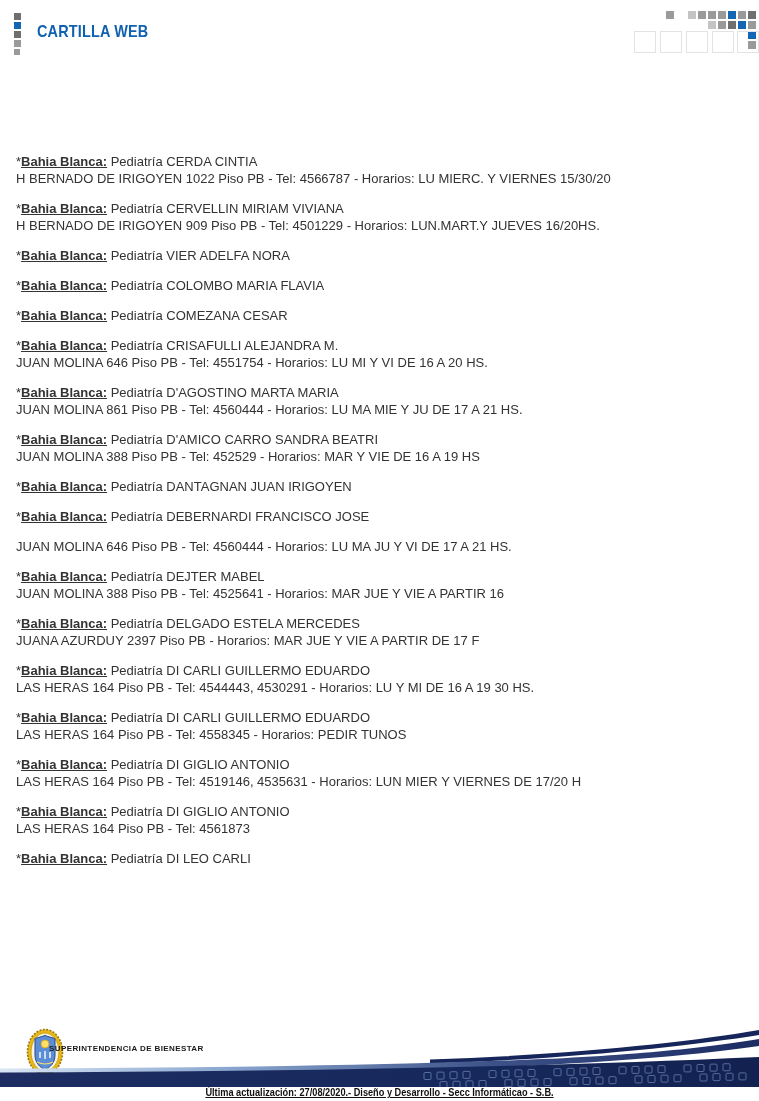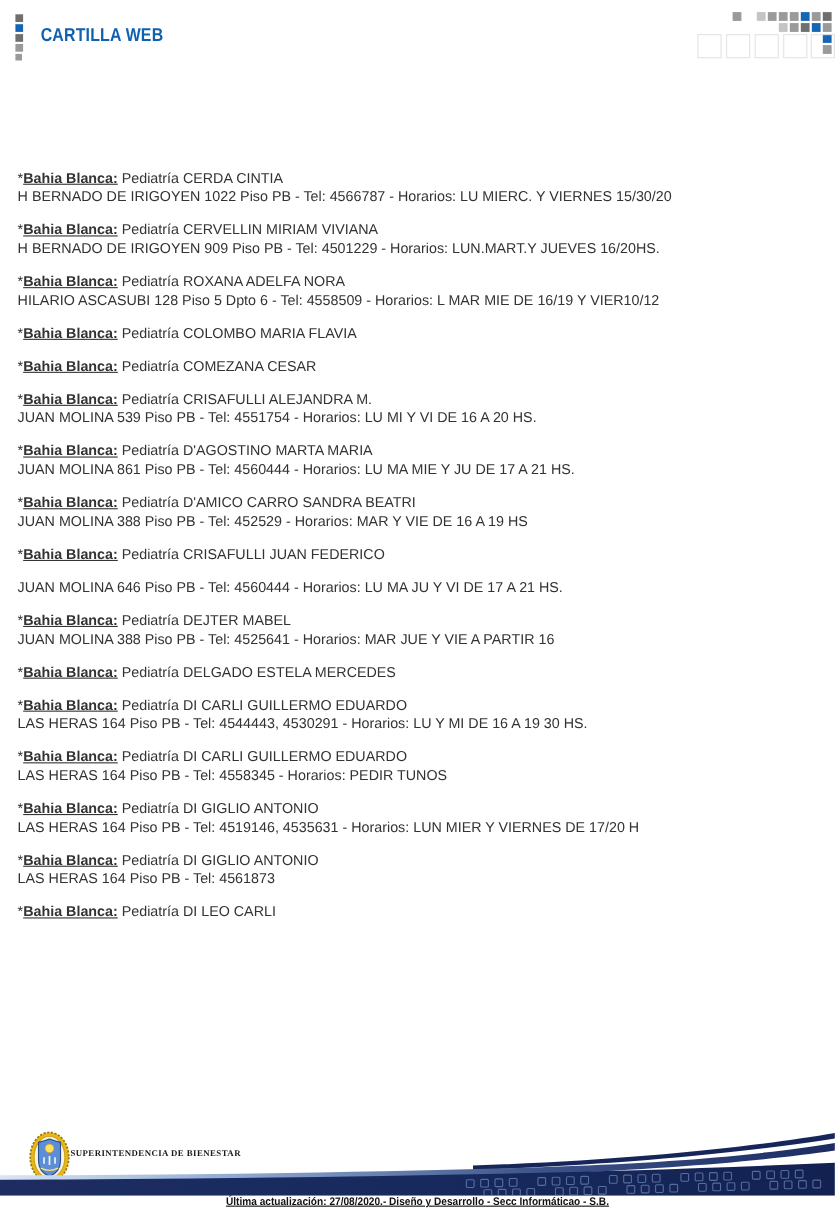--- a/index.html
+++ b/index.html
@@ -21,22 +21,22 @@
   #list{
     position:absolute;left:16px;top:141px;width:730px;
     font-size:13px;line-height:17px;color:#333;margin-top:12px;
   }
   .entry{margin-bottom:13px;}
   .entry .city{font-weight:bold;text-decoration:underline;}
   .entry .t,.entry .d{white-space:nowrap;}
   
   #emblem{position:absolute;left:26px;top:1028px;}
   .org-name{
-    position:absolute;left:64px;top:1044px;
-    font-family:Liberation Serif, serif;
+    position:absolute;left:49px;top:1044px;
+    font-family:Liberation Sans, sans-serif;
     font-weight:bold;font-size:8px;letter-spacing:0.4px;color:#1a1a1a;
     white-space:nowrap;
   }
   #swoosh{position:absolute;left:0;top:1026px;}
   .update-note{
     position:absolute;left:0;top:1087px;width:759px;text-align:center;
     font-size:10px;font-weight:bold;text-decoration:underline;color:#111;
     transform:scaleX(.92);transform-origin:50% 50%;white-space:nowrap;
   }
 </style>
@@ -77,55 +77,56 @@
   <div id="list">
       <div class="entry">
         <div class="t"><span>*</span><span class="city">Bahia Blanca:</span><span> Pediatría CERDA CINTIA</span></div>
         <div class="d">H BERNADO DE IRIGOYEN 1022 Piso PB - Tel: 4566787 - Horarios: LU MIERC. Y VIERNES 15/30/20</div>
       </div>
       <div class="entry">
         <div class="t"><span>*</span><span class="city">Bahia Blanca:</span><span> Pediatría CERVELLIN MIRIAM VIVIANA</span></div>
         <div class="d">H BERNADO DE IRIGOYEN 909 Piso PB - Tel: 4501229 - Horarios: LUN.MART.Y JUEVES 16/20HS.</div>
       </div>
       <div class="entry">
-        <div class="t"><span>*</span><span class="city">Bahia Blanca:</span><span> Pediatría ROXANA ADELFA NORA</span></div>
-        <div class="d">HILARIO ASCASUBI 128 Piso 5 Dpto 6 - Tel: 4558509 - Horarios: L MAR MIE DE 16/19 Y VIER10/12</div>
+        <div class="t"><span>*</span><span class="city">Bahia Blanca:</span><span> Pediatría VIER ADELFA NORA</span></div>
       </div>
       <div class="entry">
         <div class="t"><span>*</span><span class="city">Bahia Blanca:</span><span> Pediatría COLOMBO MARIA FLAVIA</span></div>
       </div>
       <div class="entry">
         <div class="t"><span>*</span><span class="city">Bahia Blanca:</span><span> Pediatría COMEZANA CESAR</span></div>
       </div>
       <div class="entry">
         <div class="t"><span>*</span><span class="city">Bahia Blanca:</span><span> Pediatría CRISAFULLI ALEJANDRA M.</span></div>
-        <div class="d">JUAN MOLINA 539 Piso PB - Tel: 4551754 - Horarios: LU MI Y VI DE 16 A 20 HS.</div>
+        <div class="d">JUAN MOLINA 646 Piso PB - Tel: 4551754 - Horarios: LU MI Y VI DE 16 A 20 HS.</div>
       </div>
       <div class="entry">
         <div class="t"><span>*</span><span class="city">Bahia Blanca:</span><span> Pediatría D'AGOSTINO MARTA MARIA</span></div>
         <div class="d">JUAN MOLINA 861 Piso PB - Tel: 4560444 - Horarios: LU MA MIE Y JU DE 17 A 21 HS.</div>
       </div>
       <div class="entry">
         <div class="t"><span>*</span><span class="city">Bahia Blanca:</span><span> Pediatría D'AMICO CARRO SANDRA BEATRI</span></div>
         <div class="d">JUAN MOLINA 388 Piso PB - Tel: 452529 - Horarios: MAR Y VIE DE 16 A 19 HS</div>
       </div>
       <div class="entry">
-        <div class="t"><span>*</span><span class="city">Bahia Blanca:</span><span> Pediatría CRISAFULLI JUAN FEDERICO</span></div>
-      </div>
-      <div class="entry">
+        <div class="t"><span>*</span><span class="city">Bahia Blanca:</span><span> Pediatría DANTAGNAN JUAN IRIGOYEN</span></div>
+      </div>
+      <div class="entry">
+        <div class="t"><span>*</span><span class="city">Bahia Blanca:</span><span> Pediatría DEBERNARDI FRANCISCO JOSE</span></div>
       </div>
       <div class="entry">
         <div class="d">JUAN MOLINA 646 Piso PB - Tel: 4560444 - Horarios: LU MA JU Y VI DE 17 A 21 HS.</div>
       </div>
       <div class="entry">
         <div class="t"><span>*</span><span class="city">Bahia Blanca:</span><span> Pediatría DEJTER MABEL</span></div>
         <div class="d">JUAN MOLINA 388 Piso PB - Tel: 4525641 - Horarios: MAR JUE Y VIE A PARTIR 16</div>
       </div>
       <div class="entry">
         <div class="t"><span>*</span><span class="city">Bahia Blanca:</span><span> Pediatría DELGADO ESTELA MERCEDES</span></div>
+        <div class="d">JUANA AZURDUY 2397 Piso PB - Horarios: MAR JUE Y VIE A PARTIR DE 17 F</div>
       </div>
       <div class="entry">
         <div class="t"><span>*</span><span class="city">Bahia Blanca:</span><span> Pediatría DI CARLI GUILLERMO EDUARDO</span></div>
         <div class="d">LAS HERAS 164 Piso PB - Tel: 4544443, 4530291 - Horarios: LU Y MI DE 16 A 19 30 HS.</div>
       </div>
       <div class="entry">
         <div class="t"><span>*</span><span class="city">Bahia Blanca:</span><span> Pediatría DI CARLI GUILLERMO EDUARDO</span></div>
         <div class="d">LAS HERAS 164 Piso PB - Tel: 4558345 - Horarios: PEDIR TUNOS</div>
       </div>
       <div class="entry">

